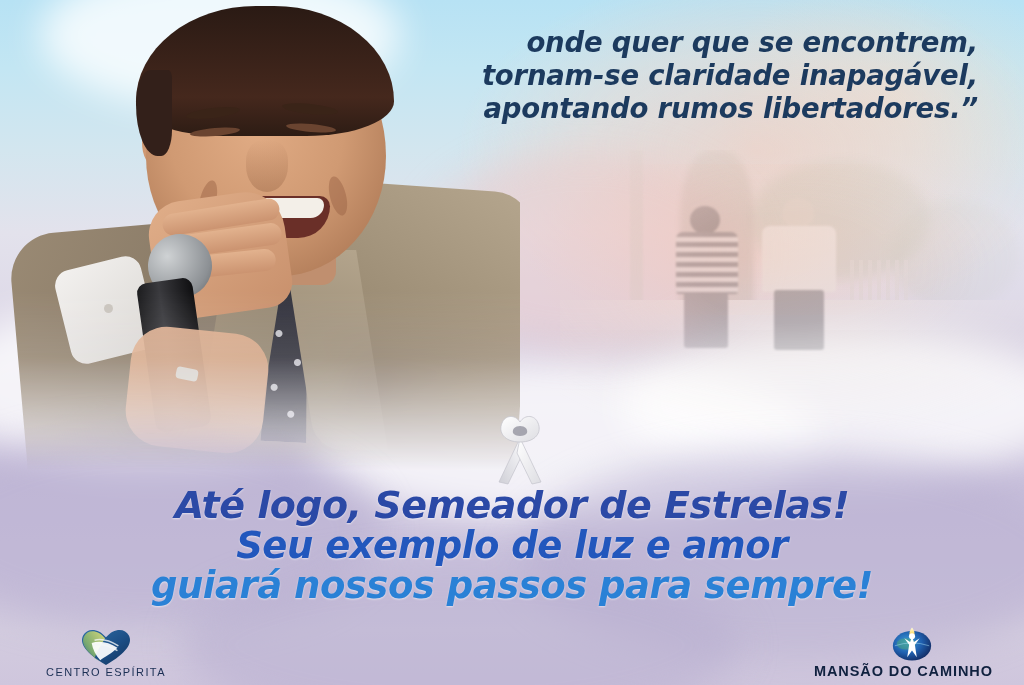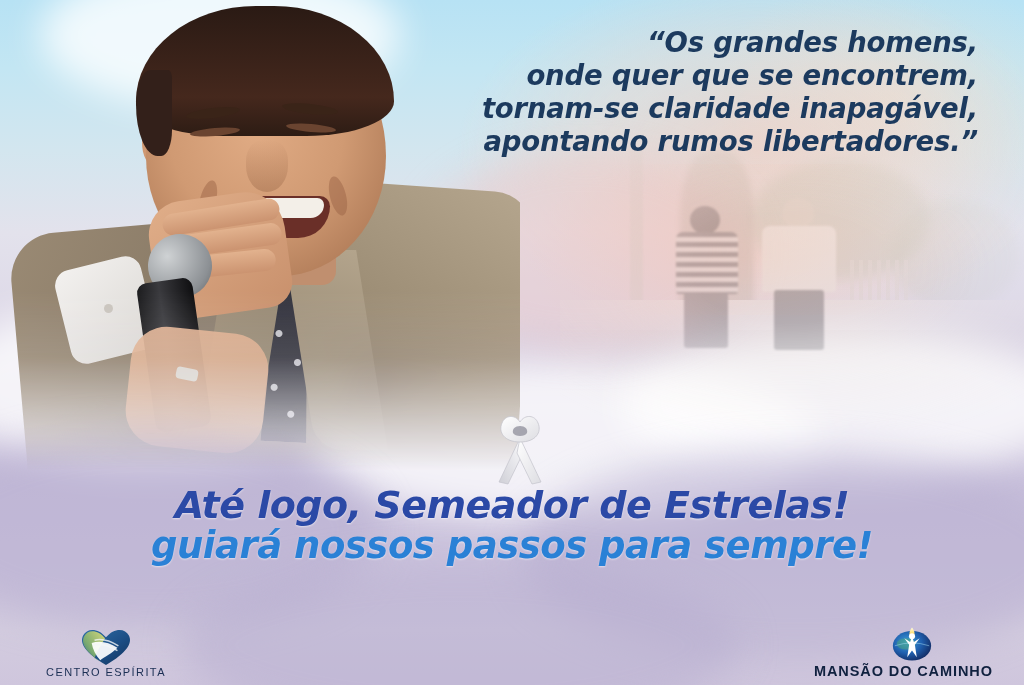--- a/index.html
+++ b/index.html
@@ -240,21 +240,20 @@
       <div class="cuff"></div>
       <div class="cuff-btn"></div>
       <div class="mic-head"></div>
       <div class="mic-body"></div>
       <div class="lower-hand"></div>
       <div class="ring"></div>
     </div>
   </div>
 
   <div class="quote">
-    <div class="quote-line">“Os grandes homens,</div>
     <div class="quote-line">onde quer que se encontrem,</div>
     <div class="quote-line">tornam-se claridade inapagável,</div>
     <div class="quote-line">apontando rumos libertadores.”</div>
   </div>
 
   <div class="ribbon">
     <svg viewBox="0 0 76 74" width="76" height="74">
       <defs>
         <linearGradient id="rbA" x1="0" y1="0" x2="1" y2="1">
           <stop offset="0%" stop-color="#ffffff"></stop>
@@ -269,20 +268,21 @@
         <path d="M38 26 L17 70 L26 72 L41 41 Z" fill="url(#rbB)" stroke="#c3c3cb" stroke-width="0.7"></path>
         <path d="M38 26 L59 70 L50 72 L35 41 Z" fill="url(#rbA)" stroke="#c3c3cb" stroke-width="0.7"></path>
         <path d="M38 30 C22 30 16 20 20 11 C23 3 33 2 38 10 C43 2 53 3 56 11 C60 20 54 30 38 30 Z" fill="url(#rbA)" stroke="#c5c5cd" stroke-width="0.8"></path>
         <path d="M38 14 C33 14 30 17 31 21 C33 25 43 25 45 21 C46 17 43 14 38 14 Z" fill="#8e8e99" opacity=".75"></path>
       </g>
     </svg>
   </div>
 
   <div class="headline">
     <div class="hl hl1">Até logo, Semeador de Estrelas!</div>
+    <div class="hl hl2">Seu exemplo de luz e amor</div>
     <div class="hl hl3">guiará nossos passos para sempre!</div>
   </div>
 
   <div class="logo-left">
     <div class="logo-mark">
       <svg viewBox="0 0 64 44" width="62" height="42">
         <defs>
           <linearGradient id="hh1" x1="0" y1="0" x2="1" y2="1">
             <stop offset="0%" stop-color="#2f6fa8"></stop>
               <stop offset="55%" stop-color="#1d4f86"></stop>

